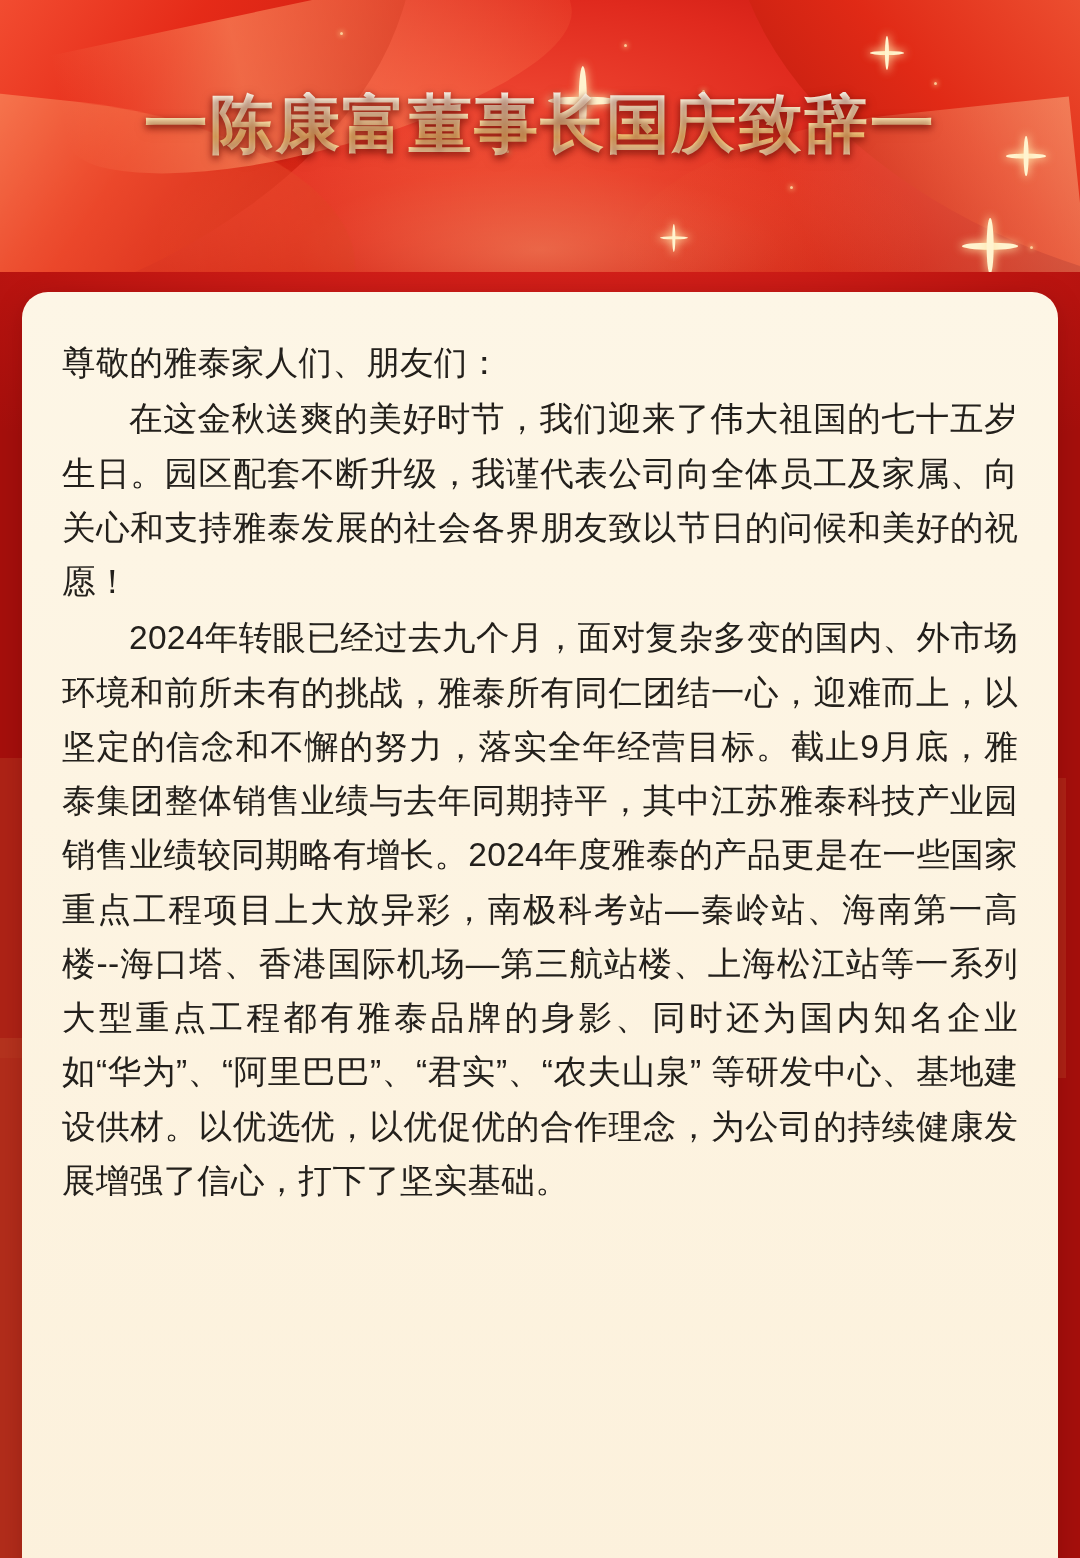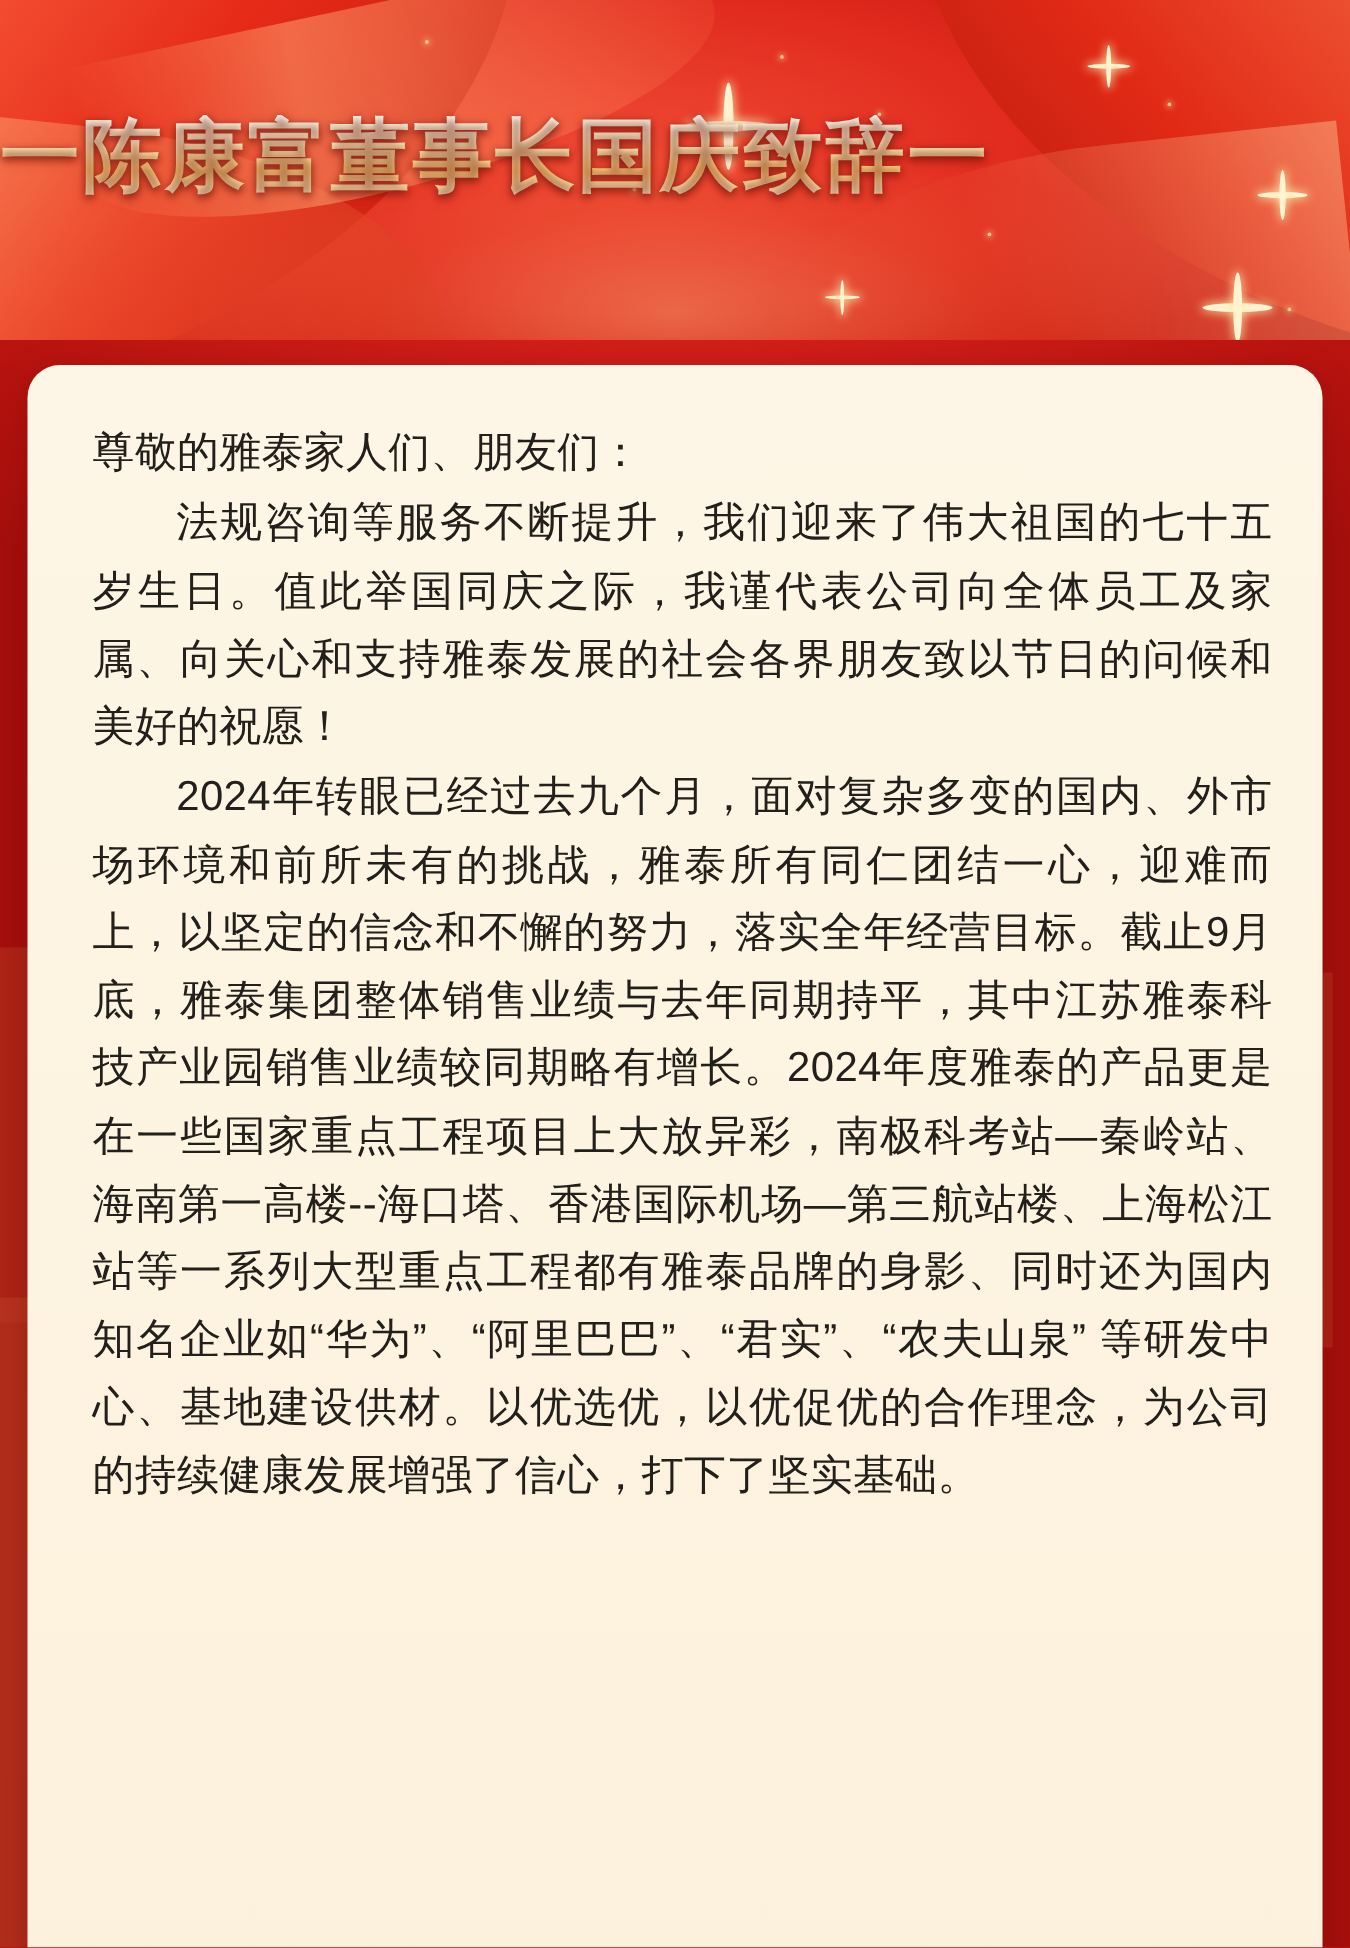--- a/index.html
+++ b/index.html
@@ -89,20 +89,21 @@
     width: 760px; height: 260px;
     transform: translateX(-50%);
     background: radial-gradient(ellipse at center, rgba(255,215,150,0.35) 0%, rgba(255,160,90,0.12) 45%, rgba(255,120,60,0) 75%);
     pointer-events: none;
   }
 
   .title-wrap {
     position: absolute;
     left: 0; top: 92px;
     width: 1080px;
+    text-align: center;
   }
   .title {
     display: inline-block;
     font-family: "Liberation Sans", "DejaVu Sans", sans-serif;
     font-weight: bold;
     font-size: 64px;
     letter-spacing: 2px;
     line-height: 1;
     color: #fff7e2;
     background: linear-gradient(180deg, #fffdf2 0%, #ffe9b0 45%, #ffd17a 70%, #ffeec4 100%);
@@ -167,21 +168,21 @@
   }
   .card-inner {
     padding: 44px 40px 10px 40px;
   }
   .para {
     color: #23201c;
     font-size: 33.5px;
     line-height: 1.62;
     letter-spacing: 0.3px;
     text-align: justify;
-    margin: 0 0 2px 12px;
+    margin: 0 0 2px 0;
     font-family: "Liberation Sans", "DejaVu Sans", sans-serif;
   }
   .para.indent {
     text-indent: 2em;
   }
 </style>
 </head>
 <body>
 
 <div class="poster">
@@ -234,18 +235,18 @@
     <div class="dot" style="left:340px; top:32px;"></div>
 
     <div class="title-wrap">
       <span class="title">一陈康富董事长国庆致辞一</span>
     </div>
   </div>
 
   <div class="card">
     <div class="card-inner">
       <p class="para">尊敬的雅泰家人们、朋友们：</p>
-      <p class="para indent">法规咨询等服务不断提升，我们迎来了伟大祖国的七十五岁生日。值此举国同庆之际，我谨代表公司向全体员工及家属、向关心和支持雅泰发展的社会各界朋友致以节日的问候和美好的祝愿！</p>
+      <p class="para indent">在这金秋送爽的美好时节，我们迎来了伟大祖国的七十五岁生日。园区配套不断升级，我谨代表公司向全体员工及家属、向关心和支持雅泰发展的社会各界朋友致以节日的问候和美好的祝愿！</p>
       <p class="para indent">2024年转眼已经过去九个月，面对复杂多变的国内、外市场环境和前所未有的挑战，雅泰所有同仁团结一心，迎难而上，以坚定的信念和不懈的努力，落实全年经营目标。截止9月底，雅泰集团整体销售业绩与去年同期持平，其中江苏雅泰科技产业园销售业绩较同期略有增长。2024年度雅泰的产品更是在一些国家重点工程项目上大放异彩，南极科考站—秦岭站、海南第一高楼--海口塔、香港国际机场—第三航站楼、上海松江站等一系列大型重点工程都有雅泰品牌的身影、同时还为国内知名企业如“华为”、“阿里巴巴”、“君实”、“农夫山泉” 等研发中心、基地建设供材。以优选优，以优促优的合作理念，为公司的持续健康发展增强了信心，打下了坚实基础。</p>
     </div>
   </div>
 
 </div>
 
 </body></html>

